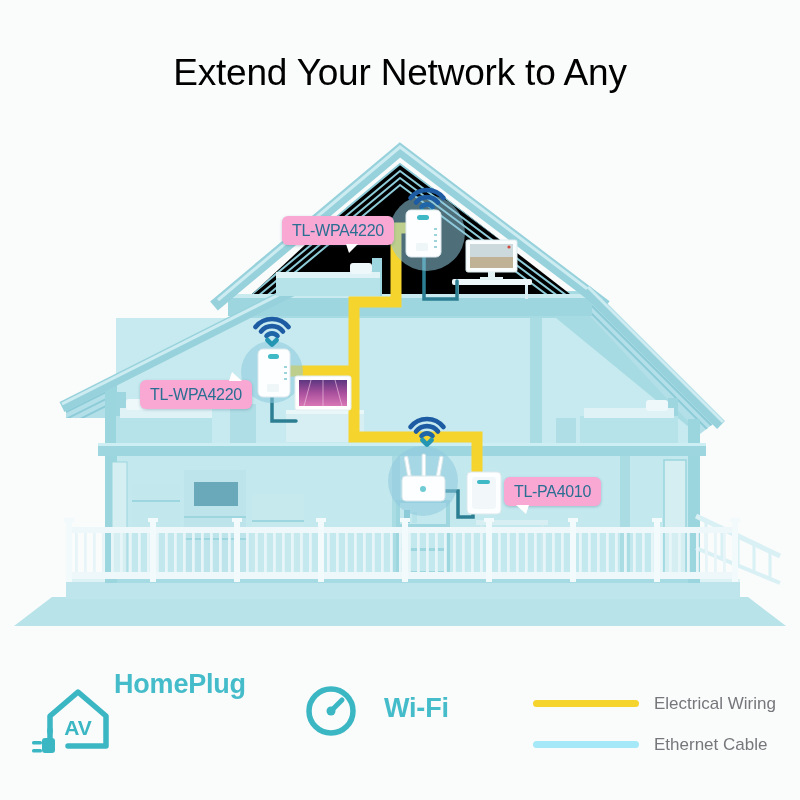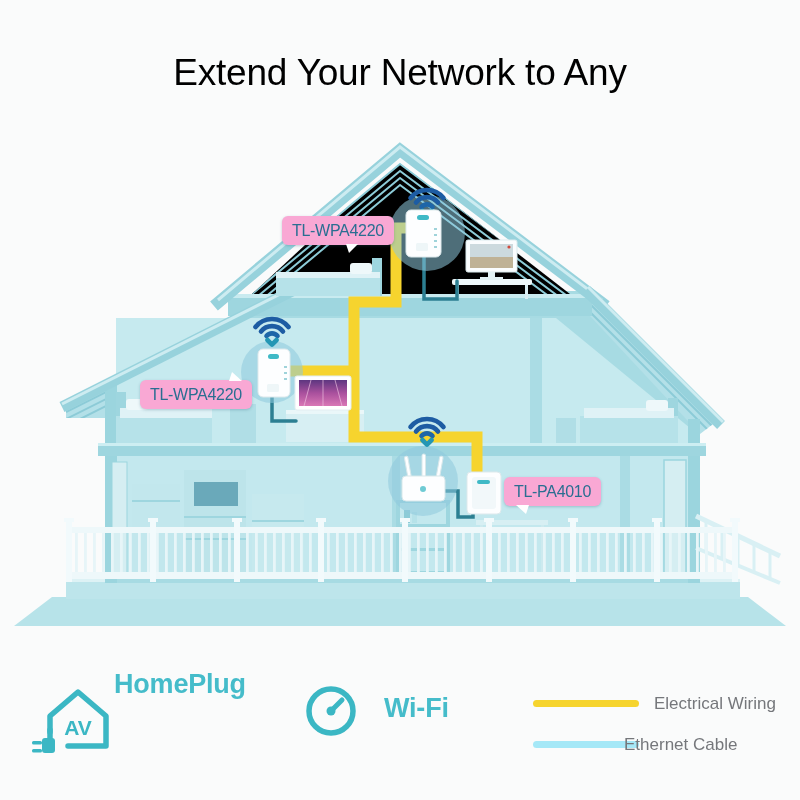--- a/index.html
+++ b/index.html
@@ -64,21 +64,21 @@
   .icon-abs{position:absolute;}
   
   .legend-swatch{position:absolute;height:7px;width:106px;border-radius:3.5px;}
   .sw-1{left:533px;top:700px;}
   .sw-2{left:533px;top:741px;}
   .legend-label{
     position:absolute;color:#75777b;
     font-size:17px;line-height:20px;white-space:nowrap;text-align:center;
   }
   .ll-1{left:654px;top:694px;}
-  .ll-2{left:624px;top:735px;}
+  .ll-2{left:654px;top:735px;}
 </style>
 </head>
 <body>
 
 <div class="page">
 
   <h1 class="title">
     <span>Extend Your Network to Any</span>
   </h1>
 

